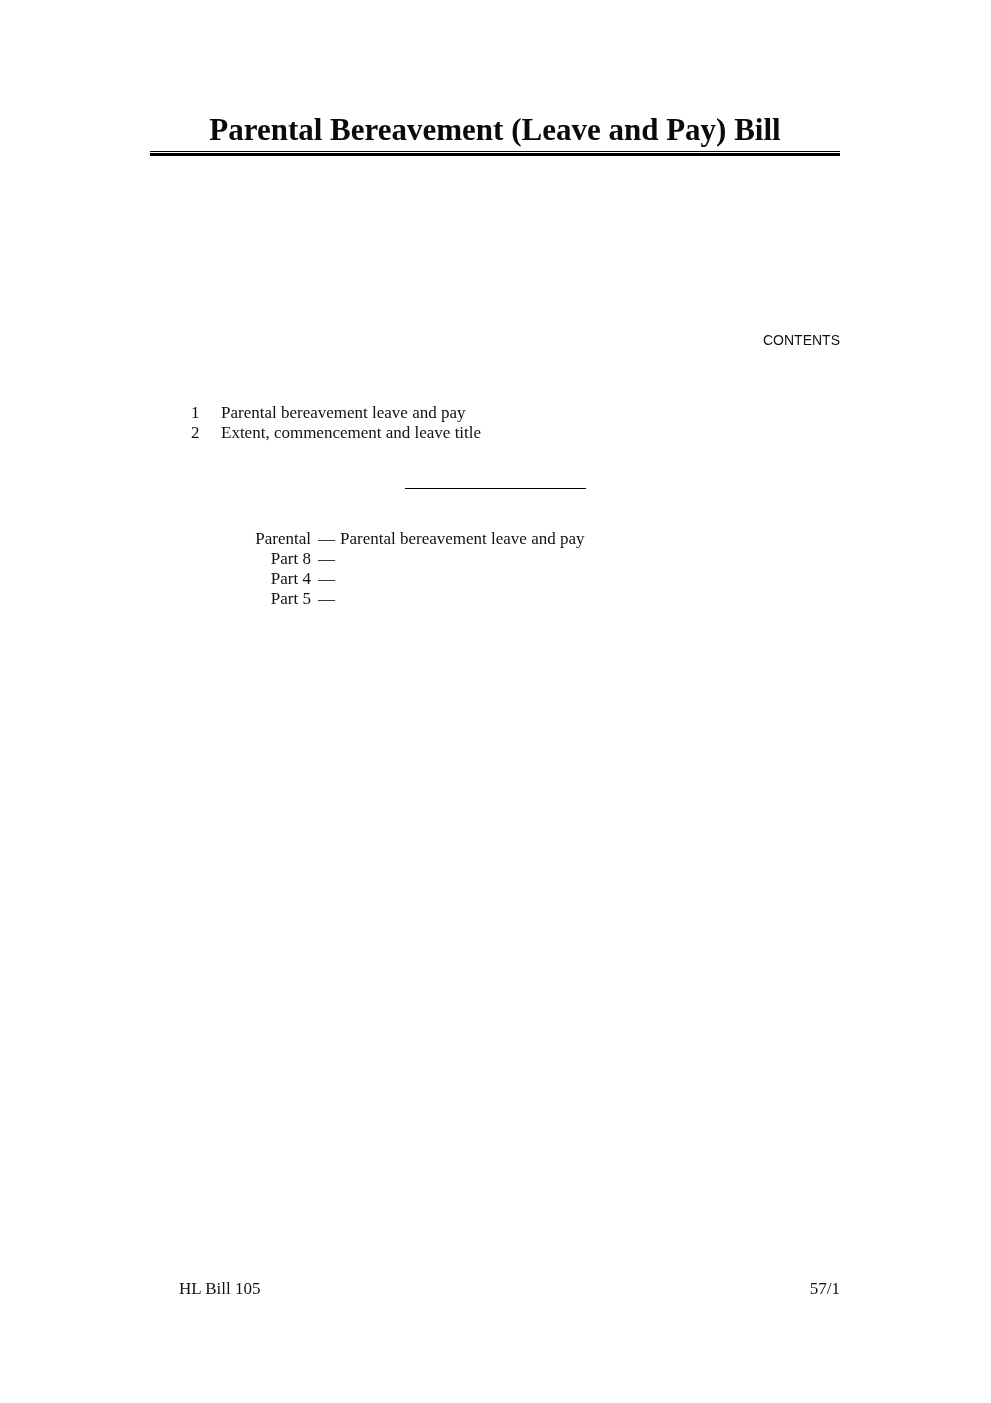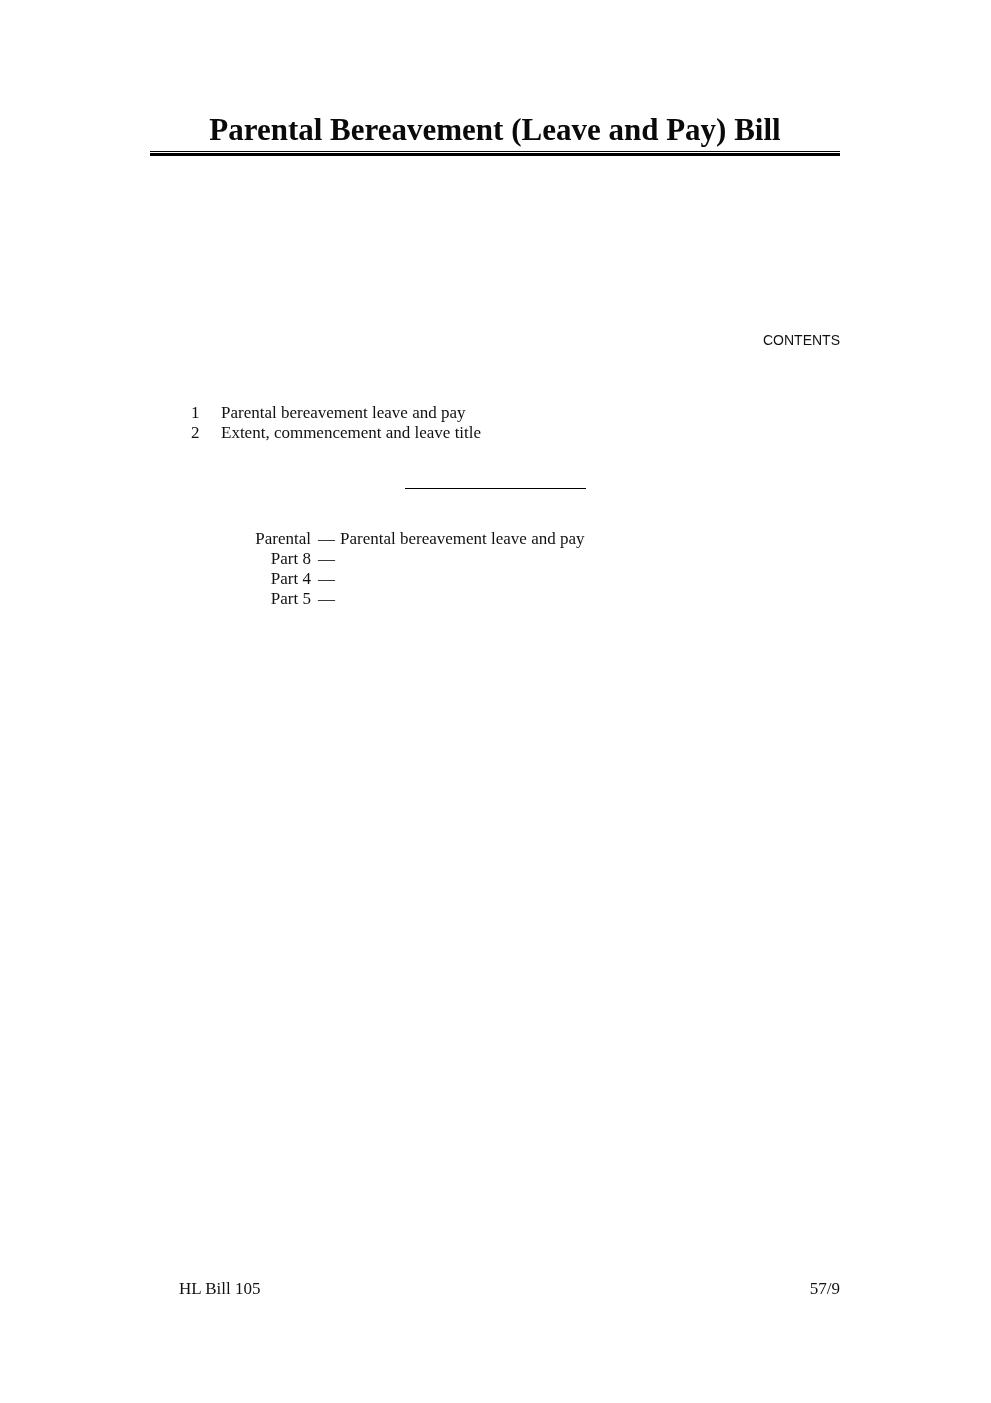--- a/index.html
+++ b/index.html
@@ -184,15 +184,15 @@
       <span class="sched-label">Part 4</span>
       <span class="sched-dash">—</span>
     </div>
     <div class="sched-row">
       <span class="sched-label">Part 5</span>
       <span class="sched-dash">—</span>
     </div>
   </div>
 
   <div class="footer-left">HL Bill 105</div>
-  <div class="footer-right">57/9</div>
+  <div class="footer-right">57/1</div>
 
 </div>
 
 </body></html>

